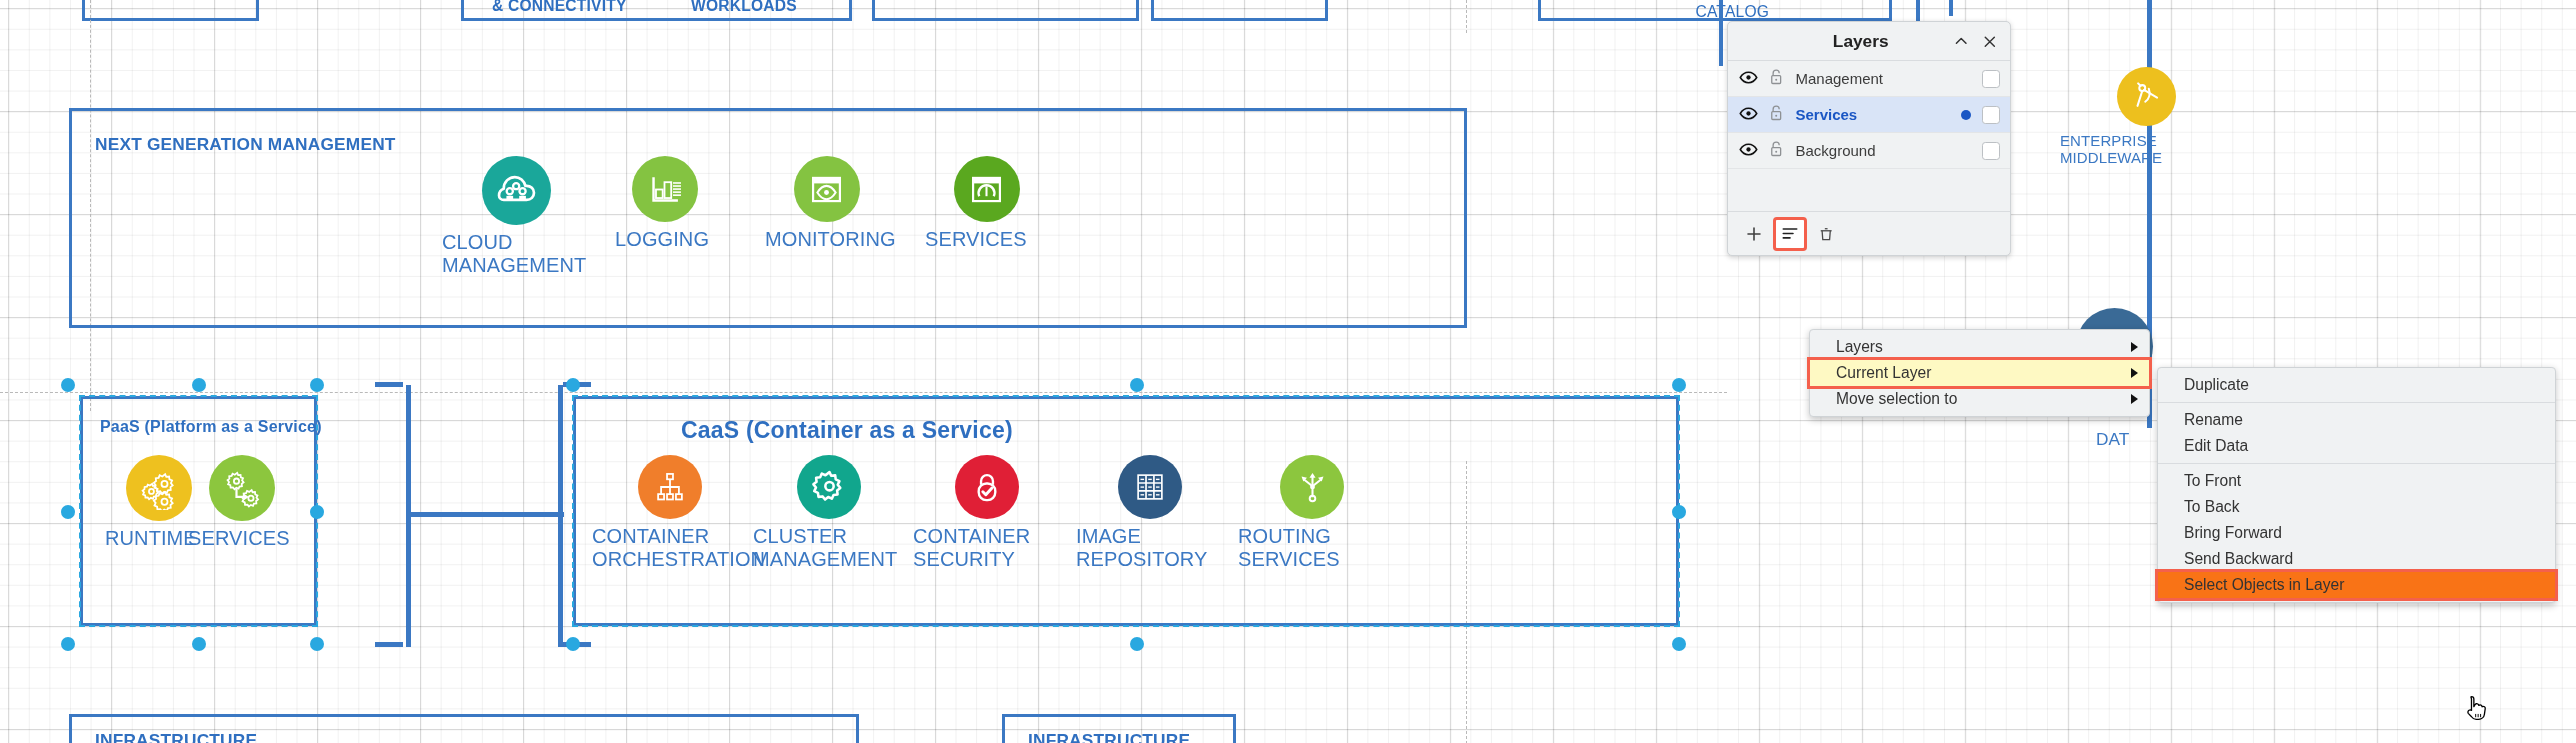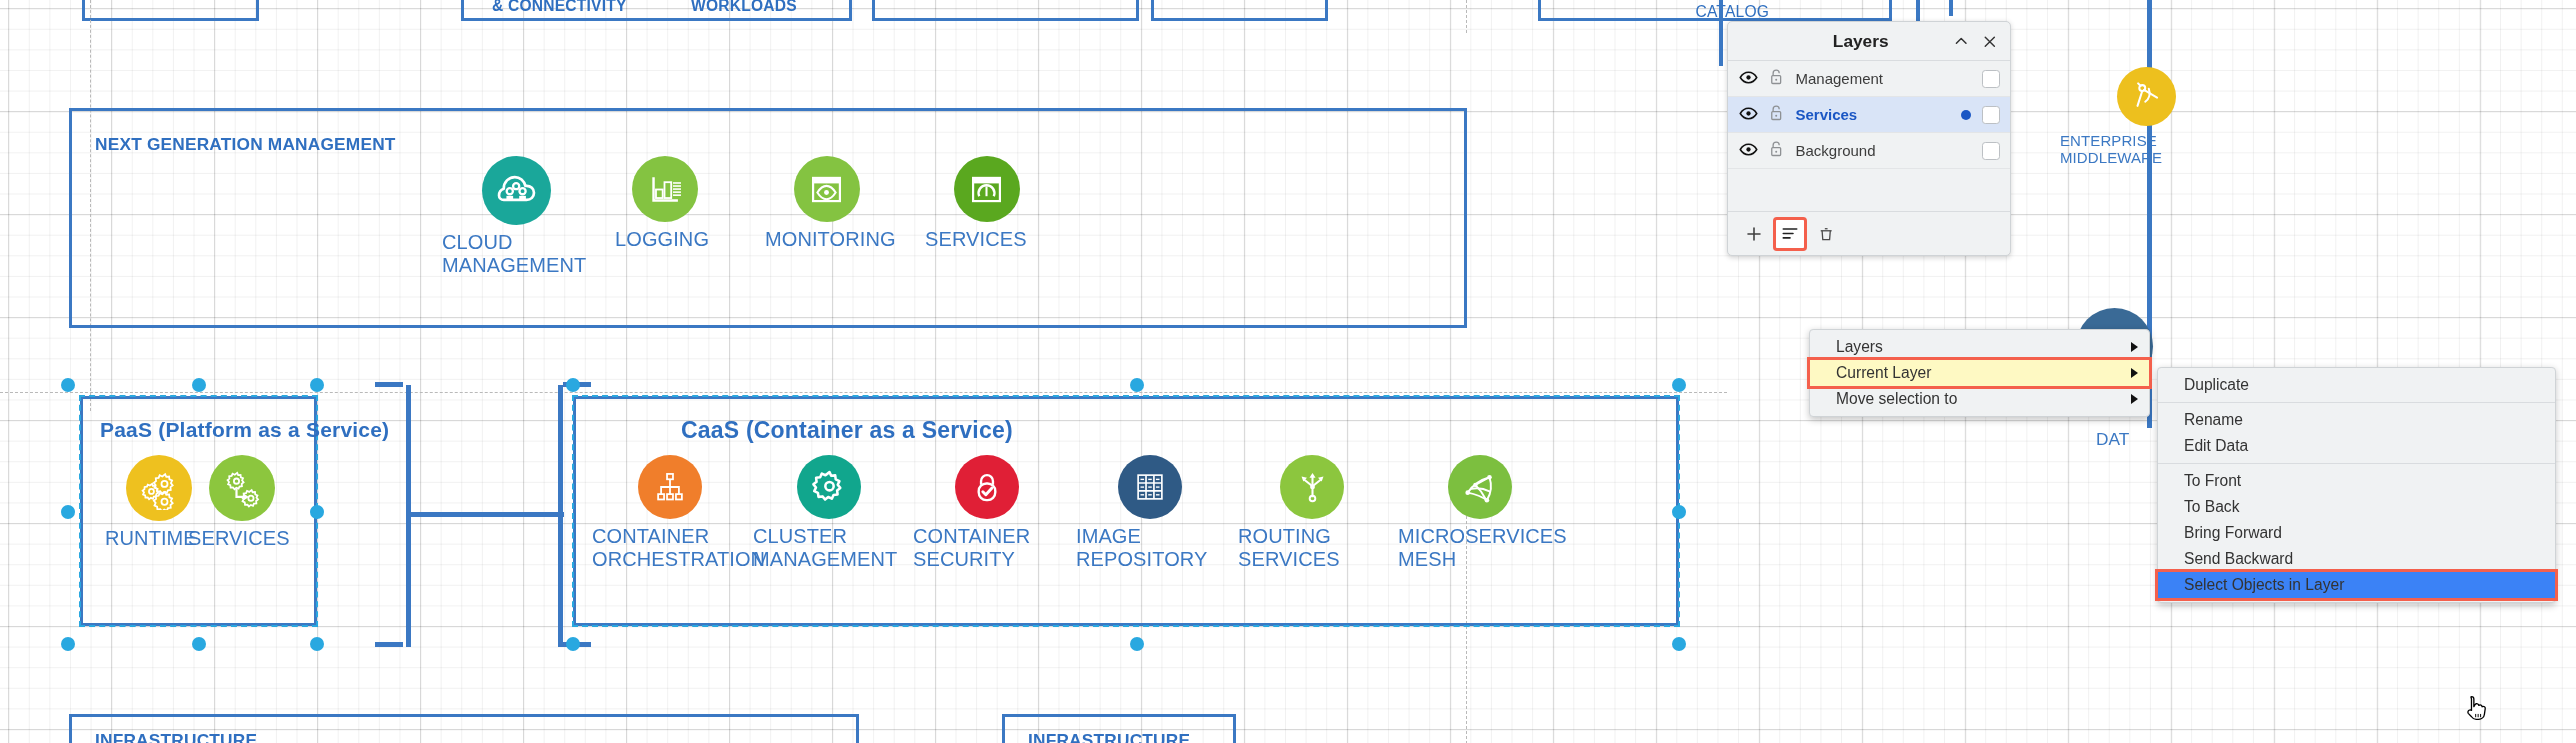--- a/index.html
+++ b/index.html
@@ -162,21 +162,21 @@
     transform:translateY(-50%);
     width:0;height:0;
     border-left:7.4px solid #111;
     border-top:5px solid transparent;
     border-bottom:5px solid transparent;
   }
   .mi.hl-red {
     outline:3.3px solid #f4604c;
     background:#fef9c3;
   }
-  .mi.hovered { background:#3b82f6; }
+  .mi.hovered { background:#f97316; }
   .msep { height:0.8px; background:#d9dcdf; margin:4.1px 0; }
 
   
   #cursor { position:absolute; width:25px; height:28px; z-index:99; pointer-events:none; }
 </style>
 </head>
 <body>
 
 <div id="canvas">
 
@@ -258,21 +258,21 @@
         <rect x="10" y="13" width="44" height="9" fill="#fff"></rect>
         <path d="M20 43a13 13 0 1 1 24 0" fill="none" stroke="#fff" stroke-width="4"></path>
         <path d="M32 43V27" stroke="#fff" stroke-width="3.4"></path>
       </svg>
     </div>
     <div class="caption">SERVICES</div>
   </div>
 
   <div class="dbox" style="left:80px;top:396px;width:237px;height:230px;"></div>
   <div class="sel-outline" style="left:80px;top:396px;width:237px;height:230px;"></div>
-  <div class="dbox-title" style="left:100px;top:418px;font-size:21px;">PaaS (Platform as a Service)</div>
+  <div class="dbox-title" style="left:100px;top:418px;font-size:16px;">PaaS (Platform as a Service)</div>
 
   <div class="node" style="left:105px;top:455px;width:107px;">
     <div class="circle" style="width:66px;height:66px;background:#eec11f;">
       <svg width="44" height="44" viewBox="0 0 64 64" aria-hidden="true">
         <g fill="none" stroke="#fff" stroke-width="2.6">
           <path d="M41 12l1.6 3.8 4.1-.4.5 4.1 3.8 1.6-1.7 3.8 2.6 3.2-3.2 2.6.4 4.1-4.1.5-1.6 3.8-3.8-1.7-3.2 2.6-2.6-3.2-4.1.4-.5-4.1-3.8-1.6 1.7-3.8-2.6-3.2 3.2-2.6-.4-4.1 4.1-.5 1.6-3.8 3.8 1.7z"></path>
           <circle cx="40" cy="26" r="4.4"></circle>
           <path d="M22 26l1.3 3 3.3-.3.4 3.3 3 1.3-1.3 3 2 2.6-2.6 2-.3 3.3-3.3.4-1.3 3-3-1.3-2.6 2-2-2.6-3.3.3-.4-3.3-3-1.3 1.3-3-2-2.6 2.6-2 .3-3.3 3.3-.4 1.3-3 3 1.3z"></path>
           <circle cx="21" cy="37" r="3.6"></circle>
           <path d="M41 38l1.6 3.8 4.1-.4.5 4.1 3.8 1.6-1.7 3.8 2.6 3.2-3.2 2.6.4 4.1-4.1.5-1.6 3.8-3.8-1.7-3.2 2.6-2.6-3.2-4.1.4-.5-4.1-3.8-1.6 1.7-3.8-2.6-3.2 3.2-2.6-.4-4.1 4.1-.5 1.6-3.8 3.8 1.7z"></path>
@@ -387,42 +387,20 @@
         <path d="M14 14l9 2-6 6z" fill="#fff"></path>
         <path d="M50 14l-9 2 6 6z" fill="#fff"></path>
         <circle cx="32" cy="31" r="4" fill="#fff"></circle>
         <circle cx="32" cy="50" r="4.6" fill="none" stroke="#fff" stroke-width="3.2"></circle>
       </svg>
     </div>
     <div class="caption">ROUTING
 SERVICES</div>
   </div>
 
-  <div class="node" style="left:1398px;top:455px;width:164px;">
-    <div class="circle" style="width:64px;height:64px;background:#7cbf3f;">
-      <svg width="41" height="41" viewBox="0 0 64 64" aria-hidden="true">
-        <g fill="none" stroke="#fff" stroke-width="3" stroke-linecap="round">
-          <path d="M12 40c8-12 20-20 34-24"></path>
-          <path d="M12 40c10 2 22 6 30 12"></path>
-          <path d="M46 16c4 12 2 26-4 36"></path>
-          <path d="M24 28c6 6 12 14 16 22"></path>
-          <path d="M18 34c10-2 20 0 28 4"></path>
-          <path d="M24 28L46 16"></path>
-        </g>
-        <g fill="#fff">
-          <circle cx="12" cy="40" r="3.6"></circle>
-            <circle cx="46" cy="16" r="3.6"></circle>
-          <circle cx="42" cy="52" r="3.6"></circle>
-            <circle cx="24" cy="28" r="3.4"></circle>
-        </g>
-      </svg>
-    </div>
-    <div class="caption">MICROSERVICES
-MESH</div>
-  </div>
 
   <div class="handle" style="left:68px;top:385px;"></div>
   <div class="handle" style="left:199px;top:385px;"></div>
   <div class="handle" style="left:317px;top:385px;"></div>
   <div class="handle" style="left:68px;top:512px;"></div>
   <div class="handle" style="left:317px;top:512px;"></div>
   <div class="handle" style="left:68px;top:644px;"></div>
   <div class="handle" style="left:199px;top:644px;"></div>
   <div class="handle" style="left:317px;top:644px;"></div>
 

